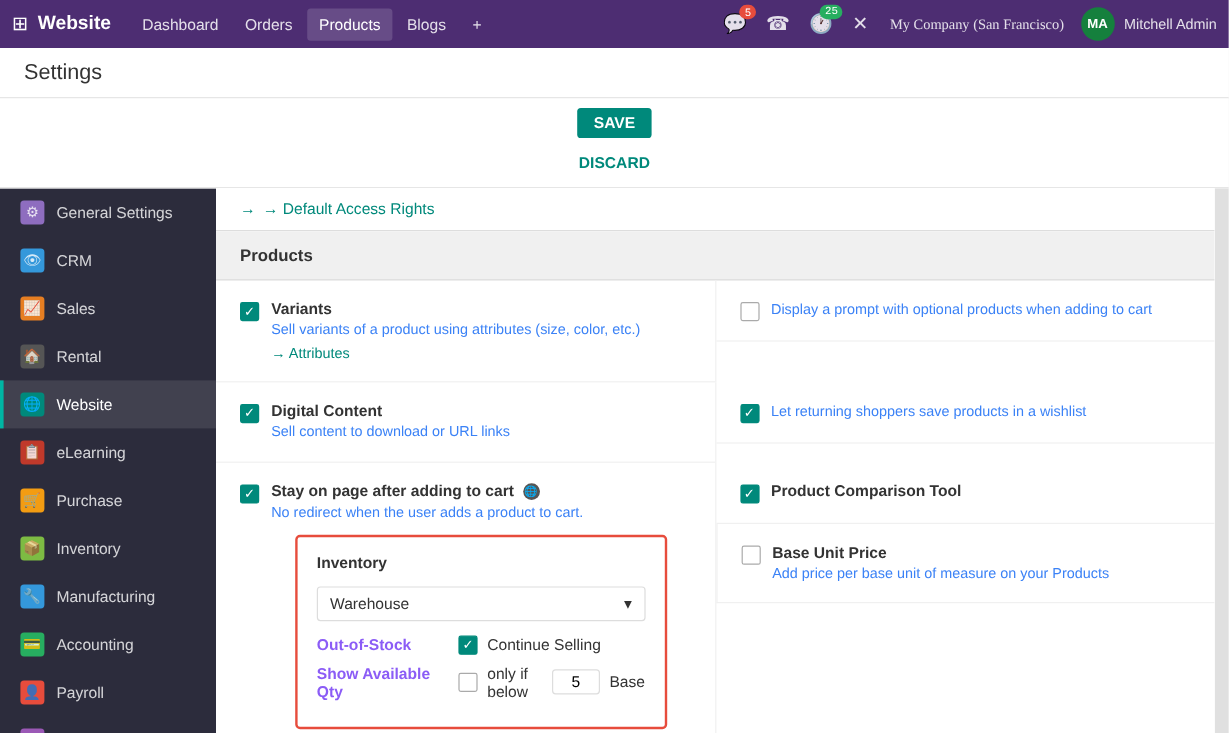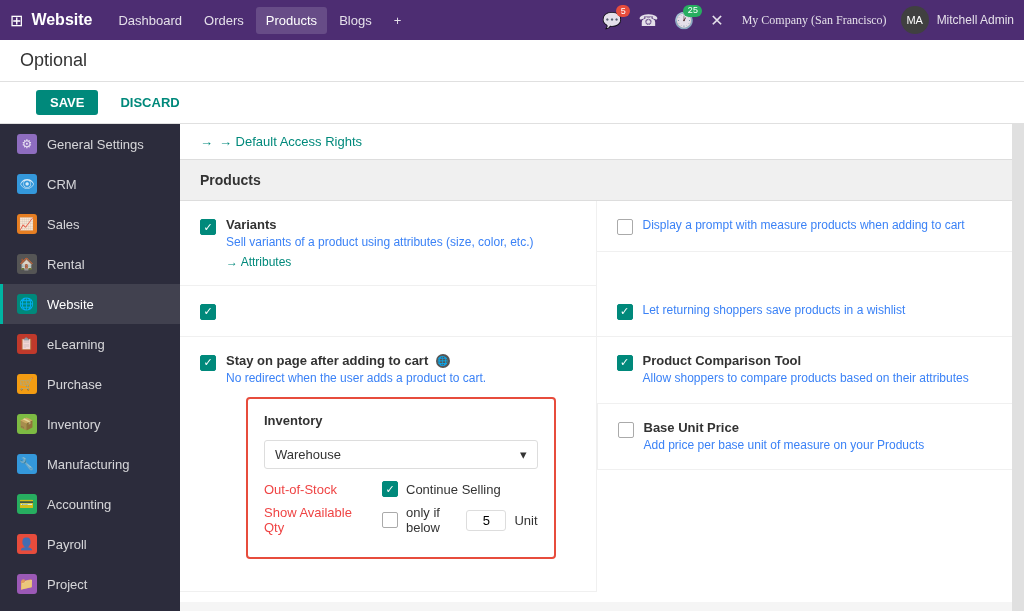--- a/index.html
+++ b/index.html
@@ -71,27 +71,28 @@
     .top-nav .company-name {
       color: rgba(255,255,255,0.85);
       font-size: 12px;
       padding: 0 6px;
       font-family: Liberation Serif, serif;
     }
     .top-nav .user-avatar {
       width: 28px;
       height: 28px;
       border-radius: 50%;
-      background: #404040;
+      background: #15803d;
       display: flex;
       align-items: center;
       justify-content: center;
       font-size: 11px;
       color: white;
       overflow: hidden;
+      font-weight: bold;
     }
     .top-nav .user-name {
       color: rgba(255,255,255,0.85);
       font-size: 12px;
     }
 
     
     .settings-header {
       background: white;
       padding: 10px 20px;
@@ -123,20 +124,21 @@
     .search-bar input::placeholder { color: #aaa; }
 
     
     .action-bar {
       background: white;
       padding: 8px 36px;
       border-bottom: 1px solid #e0e0e0;
       display: flex;
       align-items: center;
       gap: 8px;
+      flex-direction: column;
     }
     .btn-save {
       background: #00897b;
       color: white;
       border: none;
       padding: 5px 14px;
       border-radius: 3px;
       cursor: pointer;
       font-size: 13px;
       font-weight: 600;
@@ -305,22 +307,23 @@
       justify-content: space-between;
     }
     .inventory-row {
       display: flex;
       align-items: center;
       gap: 8px;
       margin-bottom: 8px;
       font-size: 13px;
     }
     .inventory-row .label {
-      color: #ef4444;
+      color: #8b5cf6;
       min-width: 110px;
+      font-weight: bold;
     }
     .inventory-row .value {
       color: #333;
     }
     .inv-number {
       width: 40px;
       border: 1px solid #ddd;
       border-radius: 3px;
       padding: 2px 6px;
       font-size: 13px;
@@ -429,21 +432,21 @@
       <span class="badge green">25</span>
     </div>
     <div class="icon-badge">✕</div>
     <span class="company-name">My Company (San Francisco)</span>
     <div class="user-avatar">MA</div>
     <span class="user-name">Mitchell Admin</span>
   </div>
 </nav>
 
 <div class="settings-header">
-  <h1 class="settings-title">Optional</h1>
+  <h1 class="settings-title">Settings</h1>
 </div>
 
 <div class="action-bar">
   <button class="btn-save">SAVE</button>
   <button class="btn-discard">DISCARD</button>
 </div>
 
 <div class="main-layout">
 
   <div class="sidebar">
@@ -517,30 +520,34 @@
                 <div class="title">Variants</div>
                 <div class="desc">Sell variants of a product using attributes (size, color, etc.)</div>
                 <div class="setting-link">→ Attributes</div>
               </div>
             </div>
           </div>
           <div class="col-right">
             <div class="setting-item">
               <div class="unchecked-box"></div>
               <div class="setting-content">
-                <div class="desc">Display a prompt with measure products when adding to cart</div>
+                <div class="desc">Display a prompt with optional products when adding to cart</div>
               </div>
             </div>
           </div>
         </div>
 
         <div class="grid-row">
           <div class="col-left">
             <div class="setting-item">
               <div class="checked-box">✓</div>
+              <div class="setting-content">
+                <div class="title">Digital Content</div>
+                <div class="desc">Sell content to download or URL links</div>
+              </div>
             </div>
           </div>
           <div class="col-right">
             <div class="setting-item">
               <div class="checked-box">✓</div>
               <div class="setting-content">
                 <div class="desc">Let returning shoppers save products in a wishlist</div>
               </div>
             </div>
           </div>
@@ -566,32 +573,31 @@
                   <div class="inventory-row">
                     <span class="label">Out-of-Stock</span>
                     <div class="inv-checked">✓</div>
                     <span class="value">Continue Selling</span>
                   </div>
                   <div class="inventory-row">
                     <span class="label">Show Available Qty</span>
                     <div class="inv-unchecked"></div>
                     <span class="value">only if below</span>
                     <input class="inv-number" type="text" value="5" style="">
-                    <span class="value">Unit</span>
+                    <span class="value">Base</span>
                   </div>
                 </div>
               </div>
             </div>
           </div>
           <div class="col-right">
             <div class="setting-item">
               <div class="checked-box">✓</div>
               <div class="setting-content">
                 <div class="title">Product Comparison Tool</div>
-                <div class="desc">Allow shoppers to compare products based on their attributes</div>
               </div>
             </div>
             <div class="setting-item">
               <div class="unchecked-box"></div>
               <div class="setting-content">
                 <div class="title">Base Unit Price</div>
                 <div class="desc">Add price per base unit of measure on your Products</div>
               </div>
             </div>
           </div>

